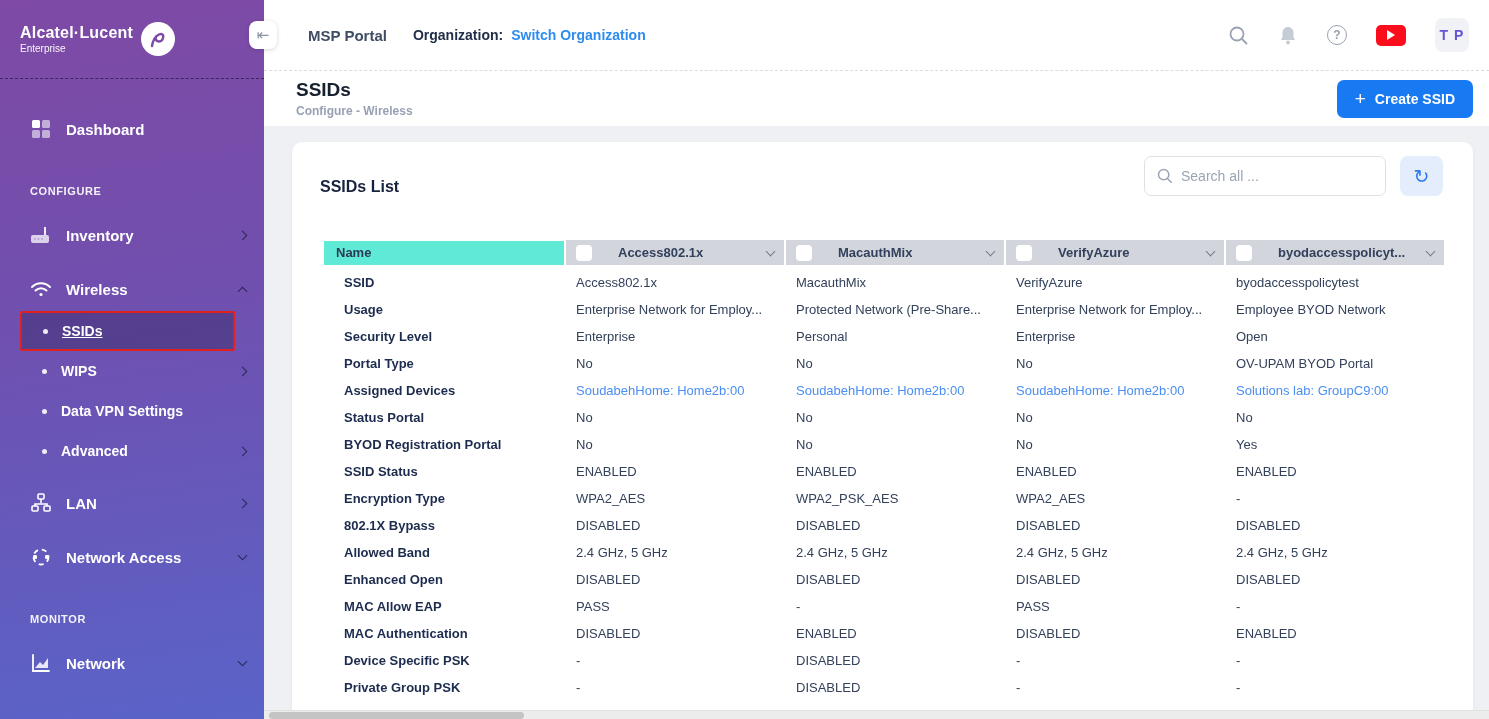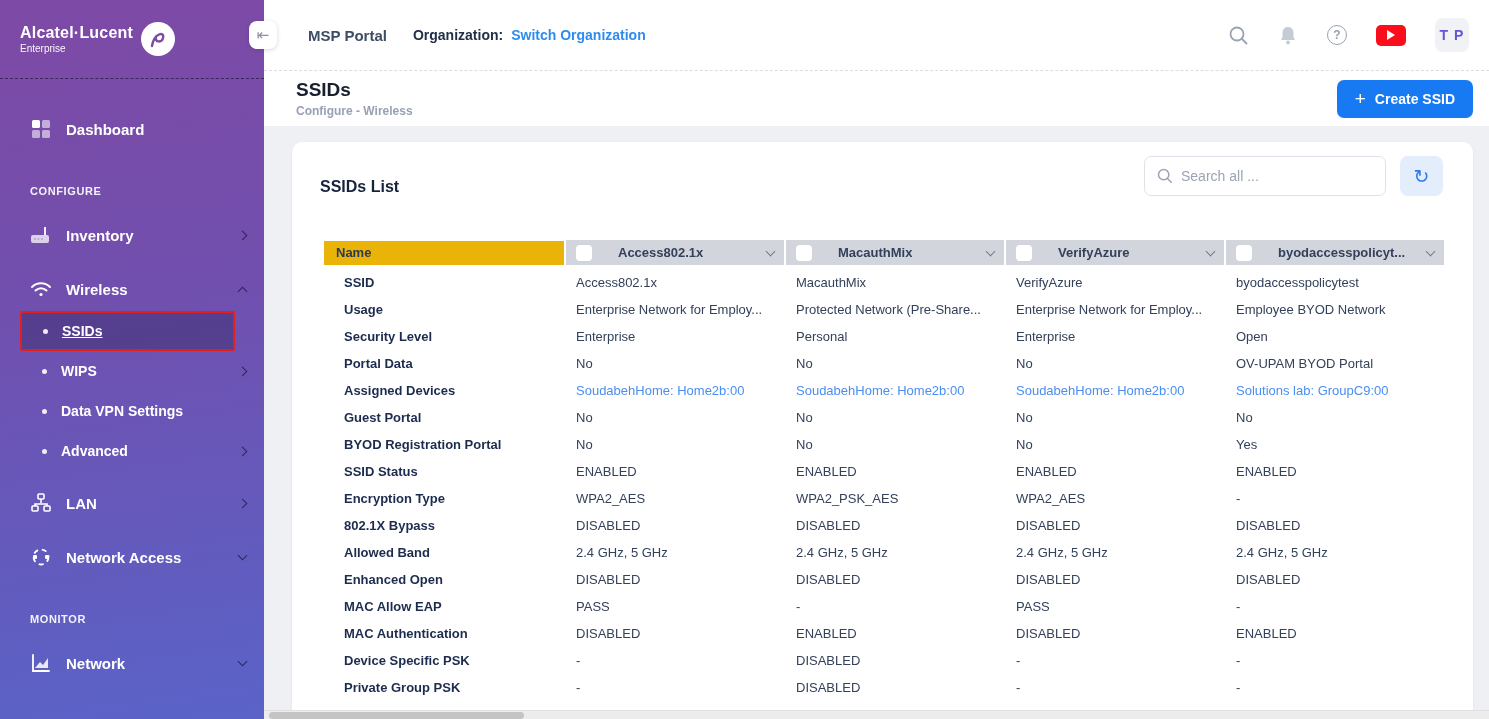--- a/index.html
+++ b/index.html
@@ -71,21 +71,21 @@
   .search-box input { border:none; outline:none; flex:1; font-size:14px; color:#39445a; margin-left:8px; font-family:"Liberation Sans",sans-serif; }
   .search-box input::placeholder { color:#9aa4b2; }
   .refresh-btn { margin-left:14px; width:43px; height:40px; background:#e4edfb; border:none; border-radius:8px;
     color:#2e7bf0; font-size:19px; cursor:pointer; display:flex; align-items:center; justify-content:center; }
   .refresh-btn::before { content:"↻"; }
 
   
   .table-wrap { padding:32px 0 0 32px; }
   .trow { display:grid; grid-template-columns:240px 218px 218px 218px 218px; column-gap:2px; align-items:center; }
   .thead { margin-bottom:4px; }
-  .th-name { background:#eab308; height:24px; display:flex; align-items:center; padding-left:12px;
+  .th-name { background:#5eead4; height:24px; display:flex; align-items:center; padding-left:12px;
     font-size:13px; font-weight:bold; color:#2c3a55; }
   .th-col { background:#d2d6dc; height:25px; display:flex; align-items:center; padding:0 10px; cursor:pointer; }
   .th-col .cb { width:16px; height:16px; background:#fff; border-radius:4px; flex:0 0 16px; cursor:pointer; }
   .th-col .col-label { margin-left:26px; font-size:13px; font-weight:bold; color:#33415c;
     white-space:nowrap; overflow:hidden; text-overflow:ellipsis; }
   .th-col .chev { border-color:#707a8a; margin-left:auto; }
   .tbody .trow { height:27px; }
   .rlabel { font-size:13px; font-weight:bold; color:#1c2b4e; padding-left:20px; white-space:nowrap; }
   .cell.val { font-size:13px; color:#33415a; padding-left:10px; white-space:nowrap; overflow:hidden; }
   .cell.val.link { color:#4a8ef2; cursor:pointer; }
@@ -318,35 +318,35 @@
                 <div class="cell val">Employee BYOD Network</div>
               </div>
               <div class="trow">
     <div class="rlabel">Security Level</div>
   <div class="cell val">Enterprise</div>
                 <div class="cell val">Personal</div>
                 <div class="cell val">Enterprise</div>
                 <div class="cell val">Open</div>
               </div>
               <div class="trow">
-    <div class="rlabel">Portal Data</div>
+    <div class="rlabel">Portal Type</div>
   <div class="cell val">No</div>
                 <div class="cell val">No</div>
                 <div class="cell val">No</div>
                 <div class="cell val">OV-UPAM BYOD Portal</div>
               </div>
               <div class="trow">
     <div class="rlabel">Assigned Devices</div>
   <div class="cell val link">SoudabehHome: Home2b:00</div>
                 <div class="cell val link">SoudabehHome: Home2b:00</div>
                 <div class="cell val link">SoudabehHome: Home2b:00</div>
                 <div class="cell val link">Solutions lab: GroupC9:00</div>
               </div>
               <div class="trow">
-    <div class="rlabel">Guest Portal</div>
+    <div class="rlabel">Status Portal</div>
   <div class="cell val">No</div>
                 <div class="cell val">No</div>
                 <div class="cell val">No</div>
                 <div class="cell val">No</div>
               </div>
               <div class="trow">
     <div class="rlabel">BYOD Registration Portal</div>
   <div class="cell val">No</div>
                 <div class="cell val">No</div>
                 <div class="cell val">No</div>

